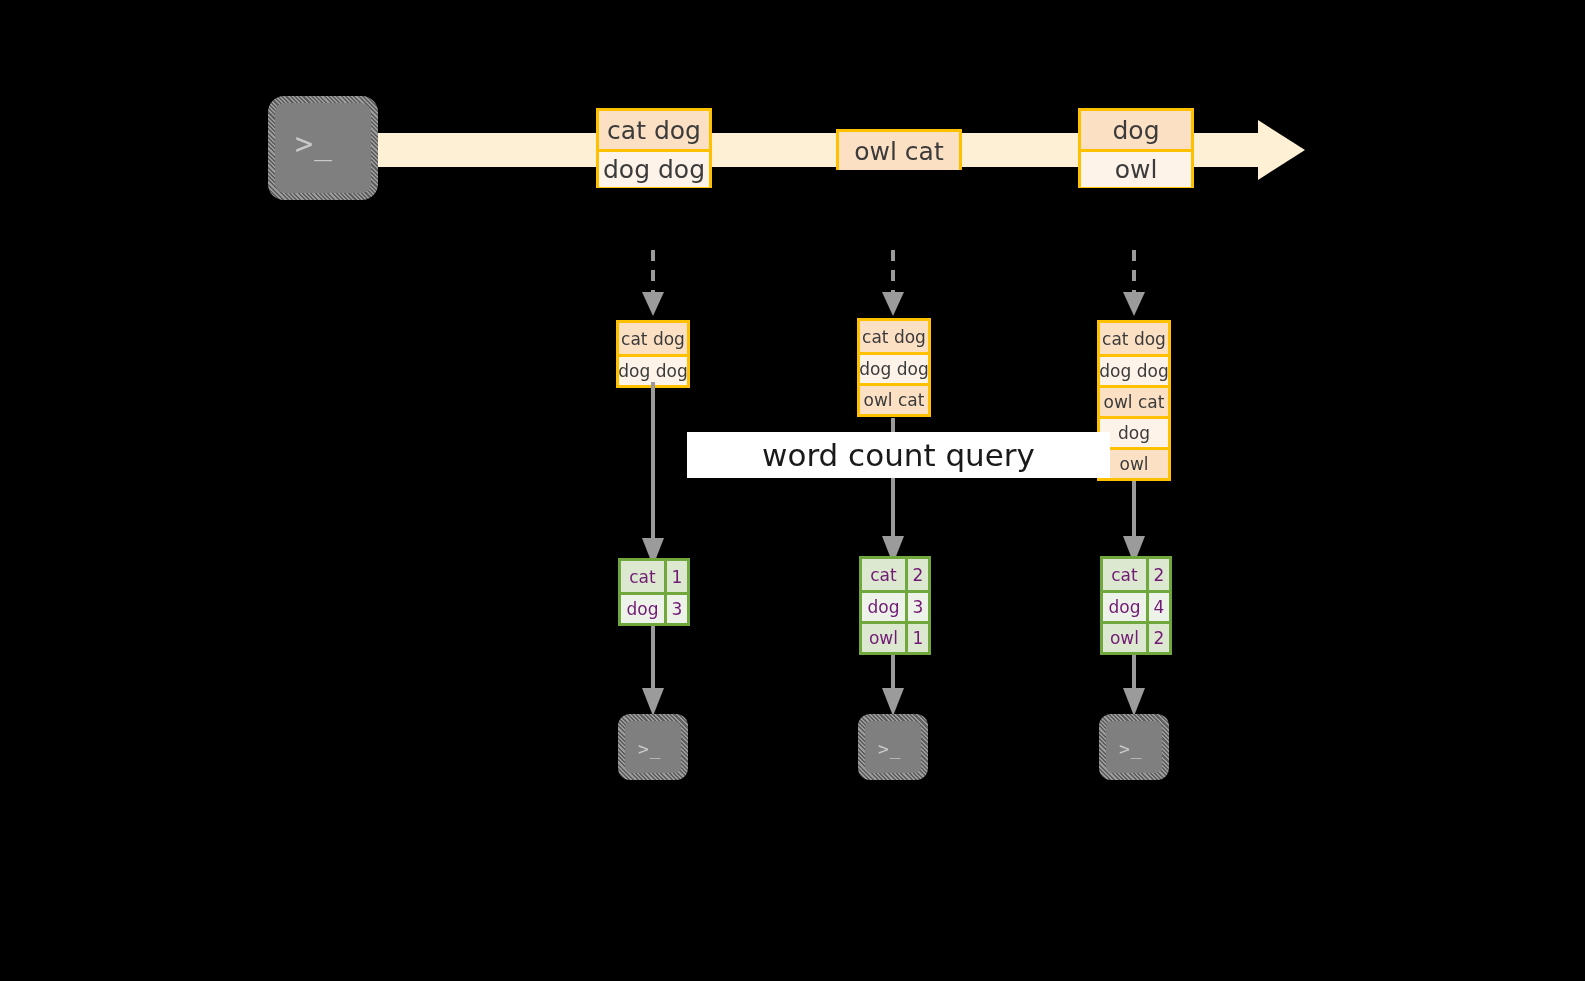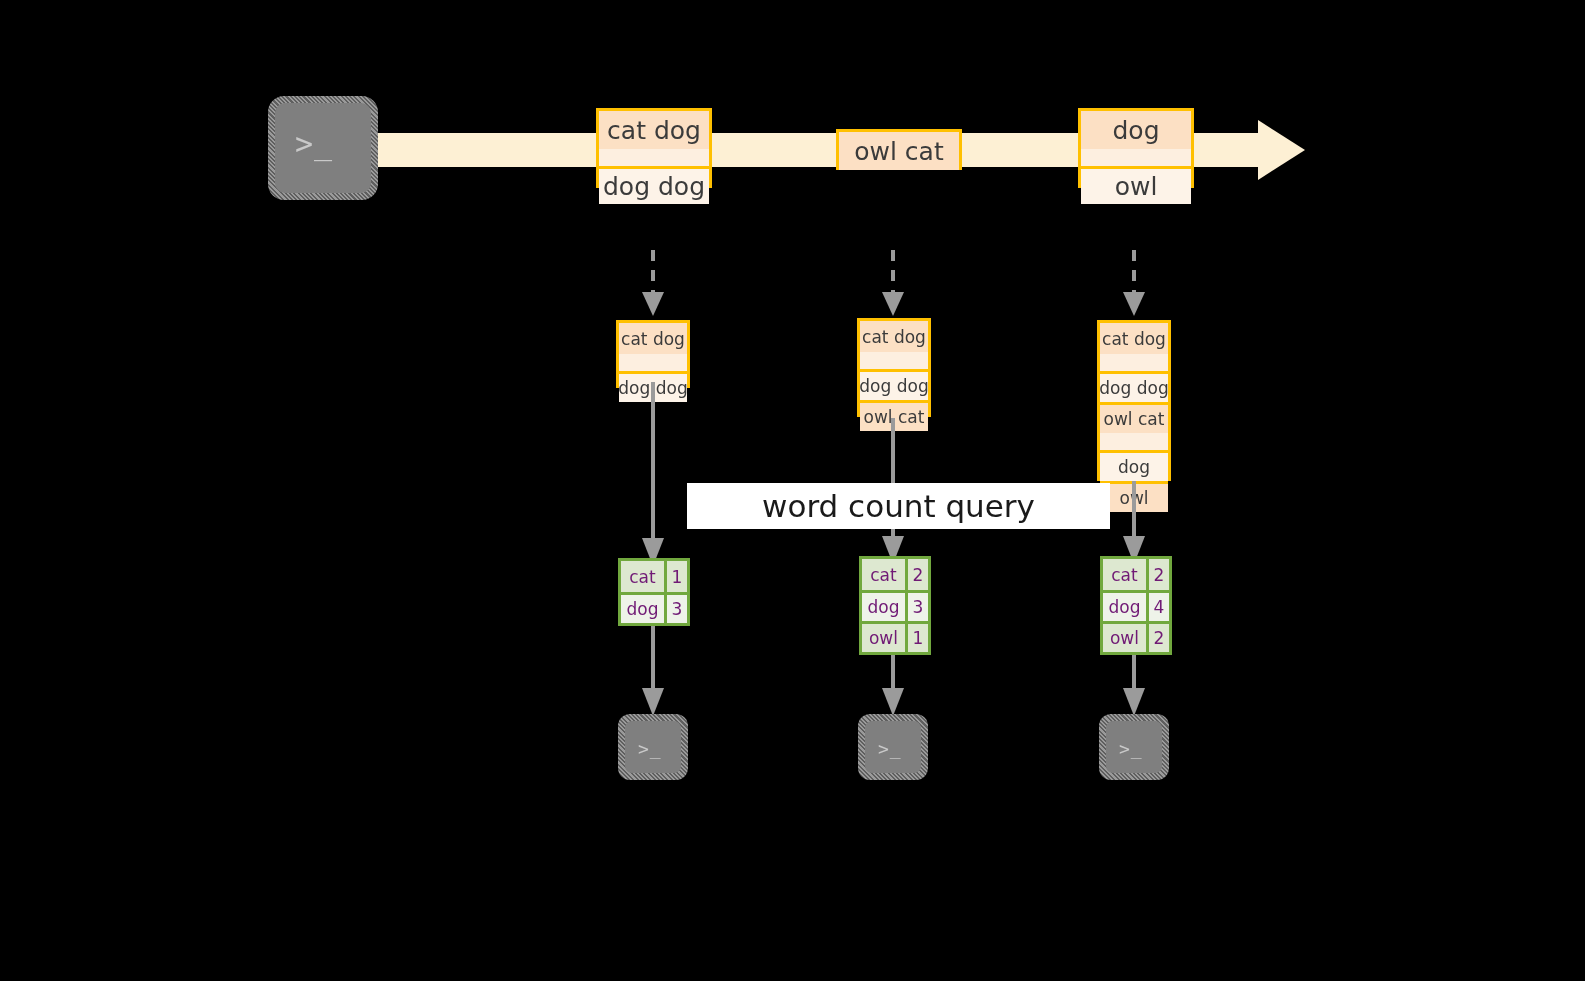--- a/index.html
+++ b/index.html
@@ -82,21 +82,21 @@
   }
   .evt-row {
     box-sizing: border-box;
     display: flex;
     align-items: center;
     justify-content: center;
     color: #3b3b3b;
     white-space: nowrap;
   }
   .evt-row.dark  { background: #fce0c4; }
-  .evt-row.light { background: #fdf3e8; margin-top: 17px; }
+  .evt-row.light { background: #fdf3e8; }
   .evt-row + .evt-row { border-top: 3px solid #ffc000; }
 
   .evt-box.top .evt-row { height: 38px; font-size: 25px; }
   .evt-box.stack .evt-row { height: 31px; font-size: 17px; }
 
   
   .res-table {
     position: absolute;
     border: 3px solid #71a83e;
     box-sizing: border-box;
@@ -197,21 +197,21 @@
 
   <svg class="conn" style="left:600px; top:380px; width:600px; height:190px;" width="600" height="190">
     <line x1="53" y1="2" x2="53" y2="160" stroke="#9b9b9b" stroke-width="4"></line>
     <polygon points="42,158 64,158 53,186" fill="#9b9b9b"></polygon>
     <line x1="293" y1="38" x2="293" y2="158" stroke="#9b9b9b" stroke-width="4"></line>
     <polygon points="282,156 304,156 293,184" fill="#9b9b9b"></polygon>
     <line x1="534" y1="101" x2="534" y2="158" stroke="#9b9b9b" stroke-width="4"></line>
     <polygon points="523,156 545,156 534,184" fill="#9b9b9b"></polygon>
   </svg>
 
-  <div class="banner" style="left:687px; top:483px; width:423px; height:46px;">
+  <div class="banner" style="left:687px; top:432px; width:423px; height:46px;">
     <span>word count query</span>
   </div>
 
   <div class="res-table" style="left:618px; top:558px; width:72px; height:68px;">
     <div class="res-row dark">
       <div class="cell word">cat</div>
       <div class="cell count">1</div>
     </div>
     <div class="res-row light">
       <div class="cell word">dog</div>

